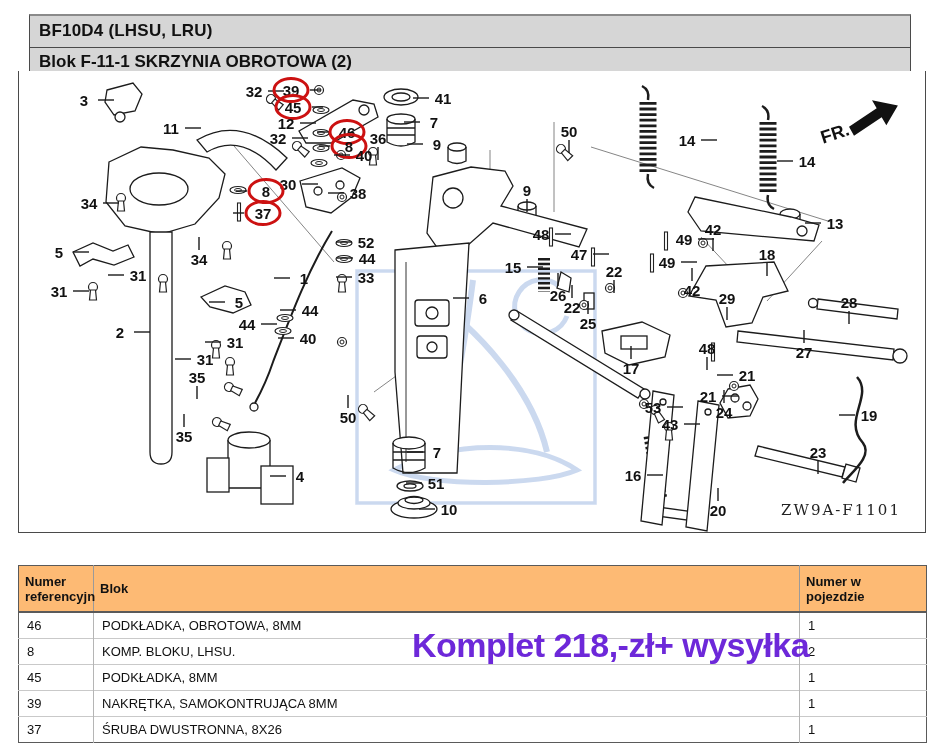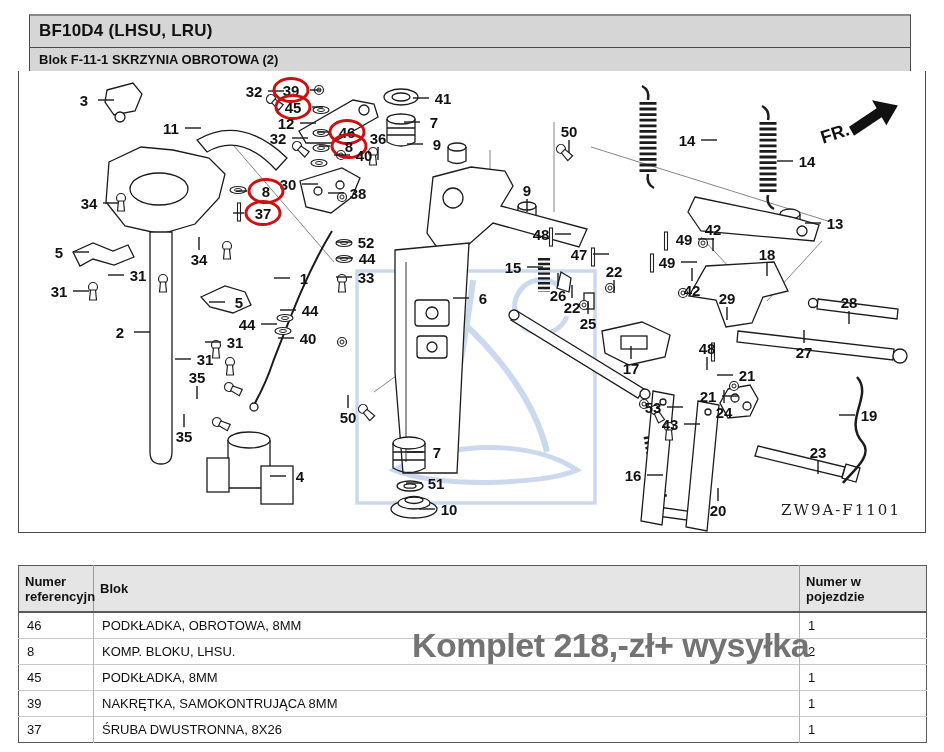--- a/index.html
+++ b/index.html
@@ -7,37 +7,37 @@
     width:944px;height:752px;position:relative;background:#fff;
     font-family:"Liberation Sans",sans-serif;color:#111;overflow:hidden;
   }
   .header-block{position:absolute;left:29px;top:14px;width:882px;}
   .titlebar{
     background:#d6d6d6;border:1px solid #4a4a4a;border-top:2px solid #8a8a8a;
     padding:5px 9px 6px 9px;font-size:17px;font-weight:bold;letter-spacing:.2px;
   }
   .subtitlebar{
     background:#d6d6d6;border:1px solid #4a4a4a;border-top:none;
-    padding:4px 9px;font-size:13px;font-weight:bold;
+    padding:4px 9px;font-size:17px;font-weight:bold;
   }
   .diagram-box{
     position:absolute;left:18px;top:71px;width:906px;height:461px;
     background:#fff;border:1px solid #4a4a4a;border-top:none;
   }
   .diagram-box svg{position:absolute;left:0;top:0;}
   text.callout{font:bold 15px "Liberation Sans",sans-serif;fill:#111;}
   text.fr-text{font:bold 18px "Liberation Sans",sans-serif;fill:#111;}
   text.code-text{font:15px "DejaVu Serif",serif;fill:#222;letter-spacing:2px;}
   table.parts{
     position:absolute;left:18px;top:565px;width:908px;
     border-collapse:collapse;table-layout:fixed;
     border:1px solid #5a5a5a;font-size:13px;
   }
   table.parts th{
-    background:#e5e5e5;text-align:left;vertical-align:middle;font-weight:bold;
+    background:#fdba74;text-align:left;vertical-align:middle;font-weight:bold;
     padding:4px 6px;border-bottom:2px solid #5a5a5a;border-left:1px solid #9a9a9a;
     height:37px;
   }
   table.parts th:first-child{border-left:none;}
   table.parts td{
     background:#fff;padding:3px 8px;height:19px;vertical-align:middle;
     border-top:1px solid #c9c9c9;border-left:1px solid #b5b5b5;
     white-space:nowrap;overflow:hidden;
   }
   table.parts td:first-child{border-left:none;}
@@ -418,13 +418,13 @@
         <td>1</td>
       </tr>
       <tr>
         <td>37</td>
         <td>ŚRUBA DWUSTRONNA, 8X26</td>
         <td>1</td>
       </tr>
     </tbody>
 </table>
 
-<div class="price-note" style="color: #737373;">Komplet 218,-zł+ wysyłka</div>
+<div class="price-note" style="color: #6d28d9;">Komplet 218,-zł+ wysyłka</div>
 
 </body></html>

